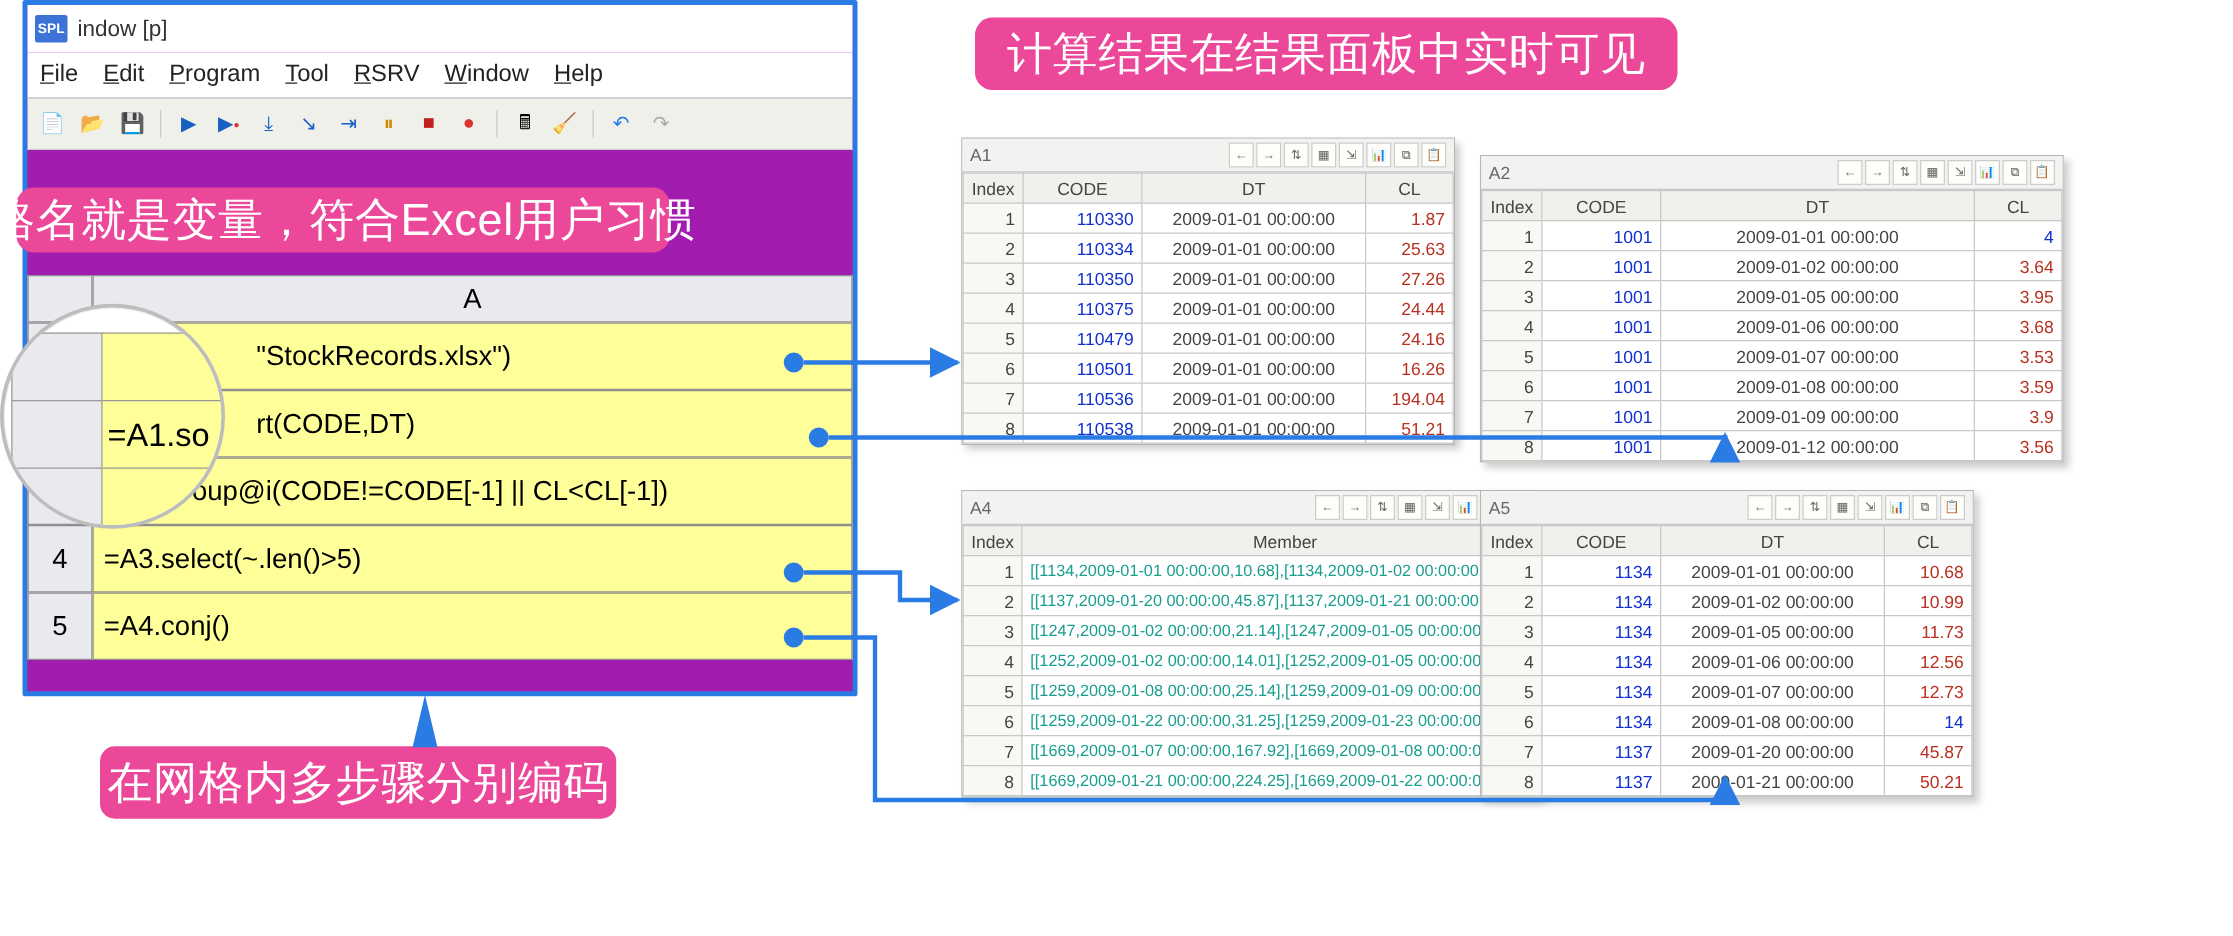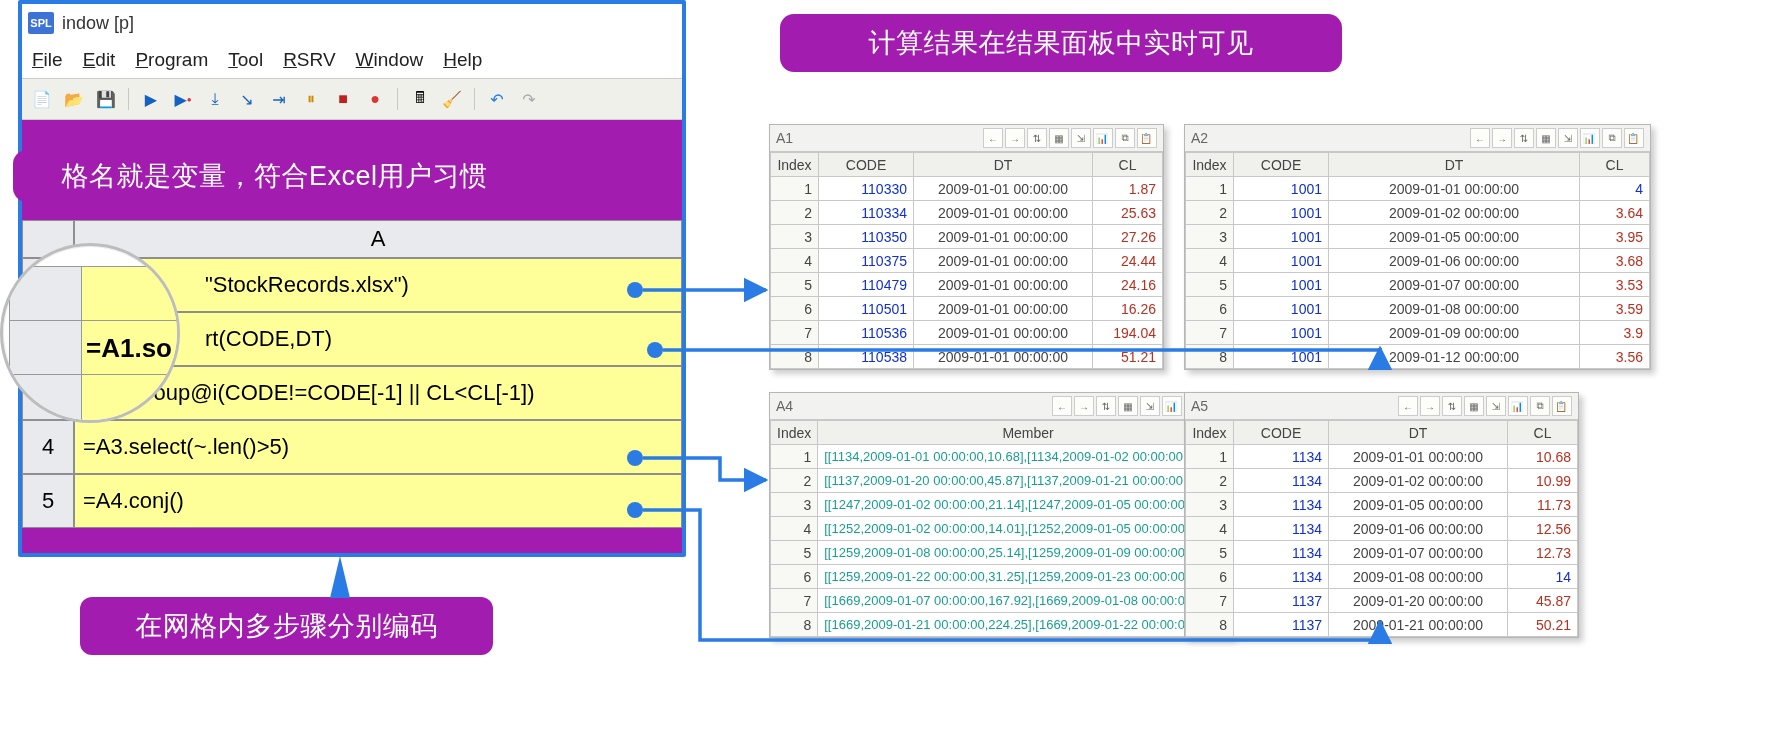--- a/index.html
+++ b/index.html
@@ -51,24 +51,24 @@
   }
   .tool-btn {
     width: 24px; height: 24px;
     display: inline-flex; align-items: center; justify-content: center;
     font-size: 16px;
   }
   .tool-sep { width: 1px; height: 22px; background: #c8c8c8; margin: 0 2px; }
 
   
   .callout {
-    background: #a21caf;
+    background: #ec4899;
     border-radius: 14px;
     color: #fff;
-    font-size: 27px;
+    font-size: 36px;
     font-weight: 500;
     letter-spacing: 0.5px;
     display: flex; align-items: center; justify-content: center;
     white-space: nowrap;
     box-shadow: none;
   }
 
   
   .grid-col-header {
     background: #e9eaee;
@@ -216,37 +216,37 @@
 
 <div class="abs callout" style="left:13px;top:150px;width:523px;height:52px;z-index:5;">
   <span>格名就是变量，符合Excel用户习惯</span>
 </div>
 
 <div class="abs magnifier" style="left:0;top:243px;width:180px;height:180px;z-index:6;">
   <div style="position:absolute;left:6px;top:20px;width:72px;height:54px;background:#e9eaee;border:1px solid #999"></div>
   <div style="position:absolute;left:6px;top:74px;width:72px;height:54px;background:#e9eaee;border:1px solid #999"></div>
   <div style="position:absolute;left:6px;top:128px;width:72px;height:54px;background:#e9eaee;border:1px solid #999"></div>
   <div style="position:absolute;left:78px;top:20px;right:-40px;height:54px;background:#ffff99;border:1px solid #999"></div>
-  <div style="position:absolute;left:78px;top:74px;right:-40px;height:54px;background:#ffff99;border:1px solid #999;display:flex;align-items:center;padding-left:4px;font-size:26px;font-weight:bold;">=A1.so</div>
+  <div style="position:absolute;left:78px;top:74px;right:-40px;height:54px;background:#ffff99;border:1px solid #999;display:flex;align-items:center;padding-left:4px;font-size:26px;font-weight:normal;">=A1.so</div>
   <div style="position:absolute;left:78px;top:128px;right:-40px;height:54px;background:#ffff99;border:1px solid #999"></div>
 </div>
 
 <div class="abs callout" style="left:80px;top:597px;width:413px;height:58px;border-radius:12px;">
   <span>在网格内多步骤分别编码</span>
 </div>
 
 <svg class="wire" style="left:300px;top:556px;width:80px;height:42px;">
   <polygon points="30,42 50,42 40,0" fill="#2a7be4"></polygon>
 </svg>
 
 <div class="abs callout" style="left:780px;top:14px;width:562px;height:58px;">
   <span>计算结果在结果面板中实时可见</span>
 </div>
 
-<div class="abs panel" style="left:769px;top:124px;width:395px;">
+<div class="abs panel" style="left:769px;top:110px;width:395px;">
   <div class="panel-header">
     <span>A1</span>
     <span class="icons">
       <span class="ic">←</span>
       <span class="ic">→</span>
       <span class="ic">⇅</span>
       <span class="ic">▦</span>
       <span class="ic">⇲</span>
       <span class="ic">📊</span>
       <span class="ic">⧉</span>

